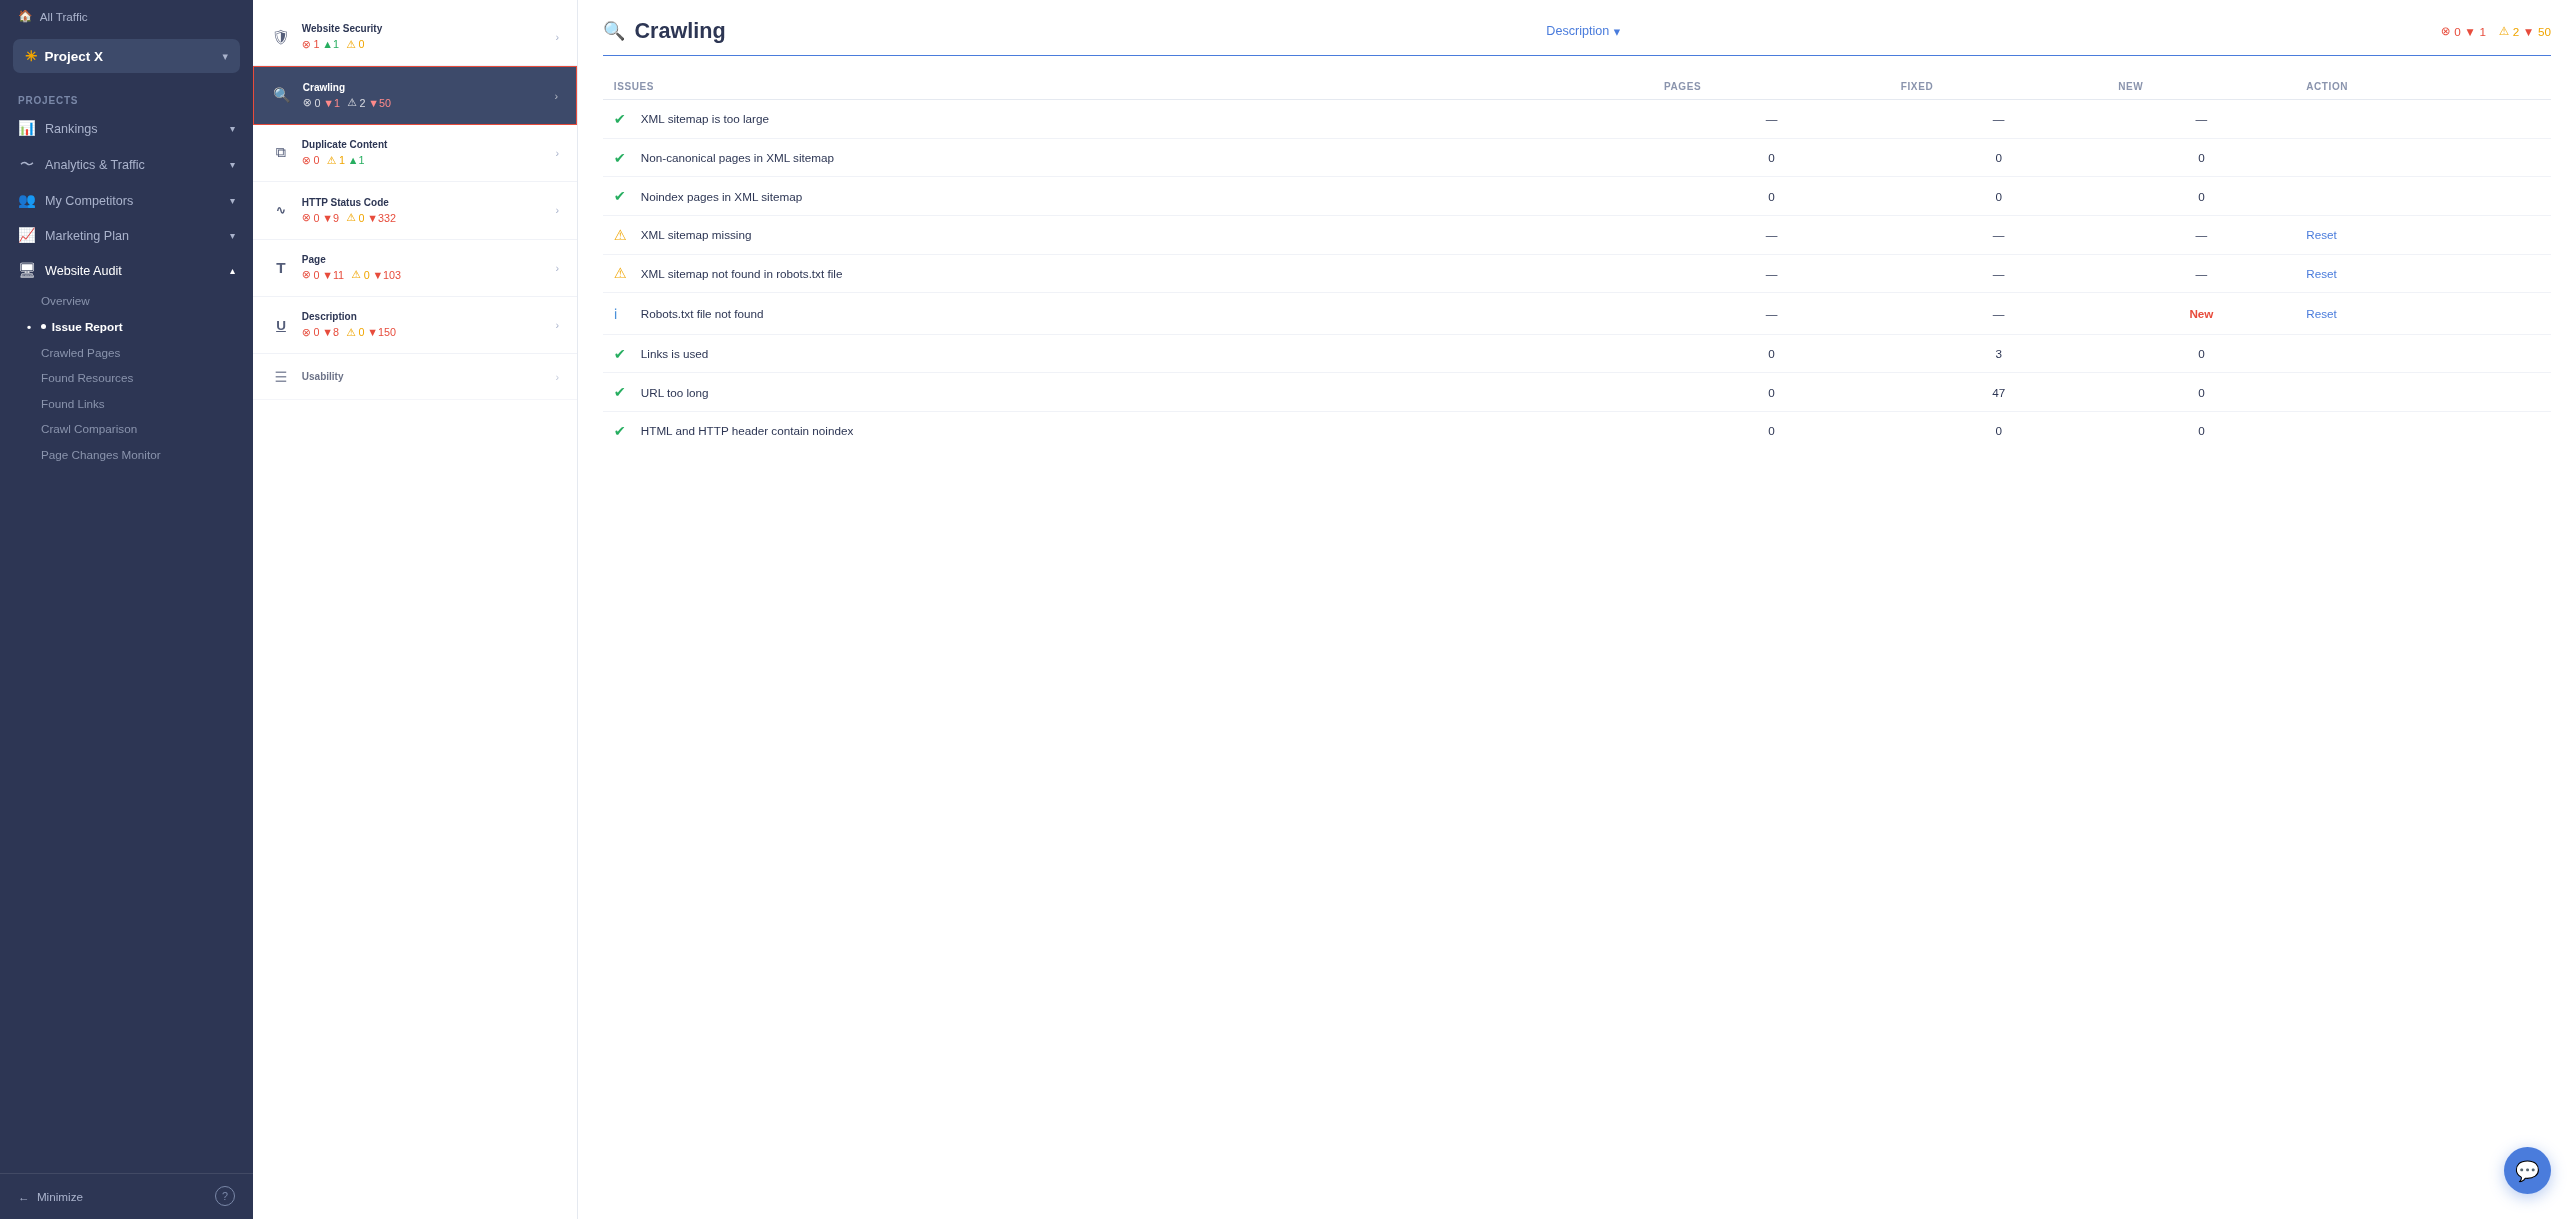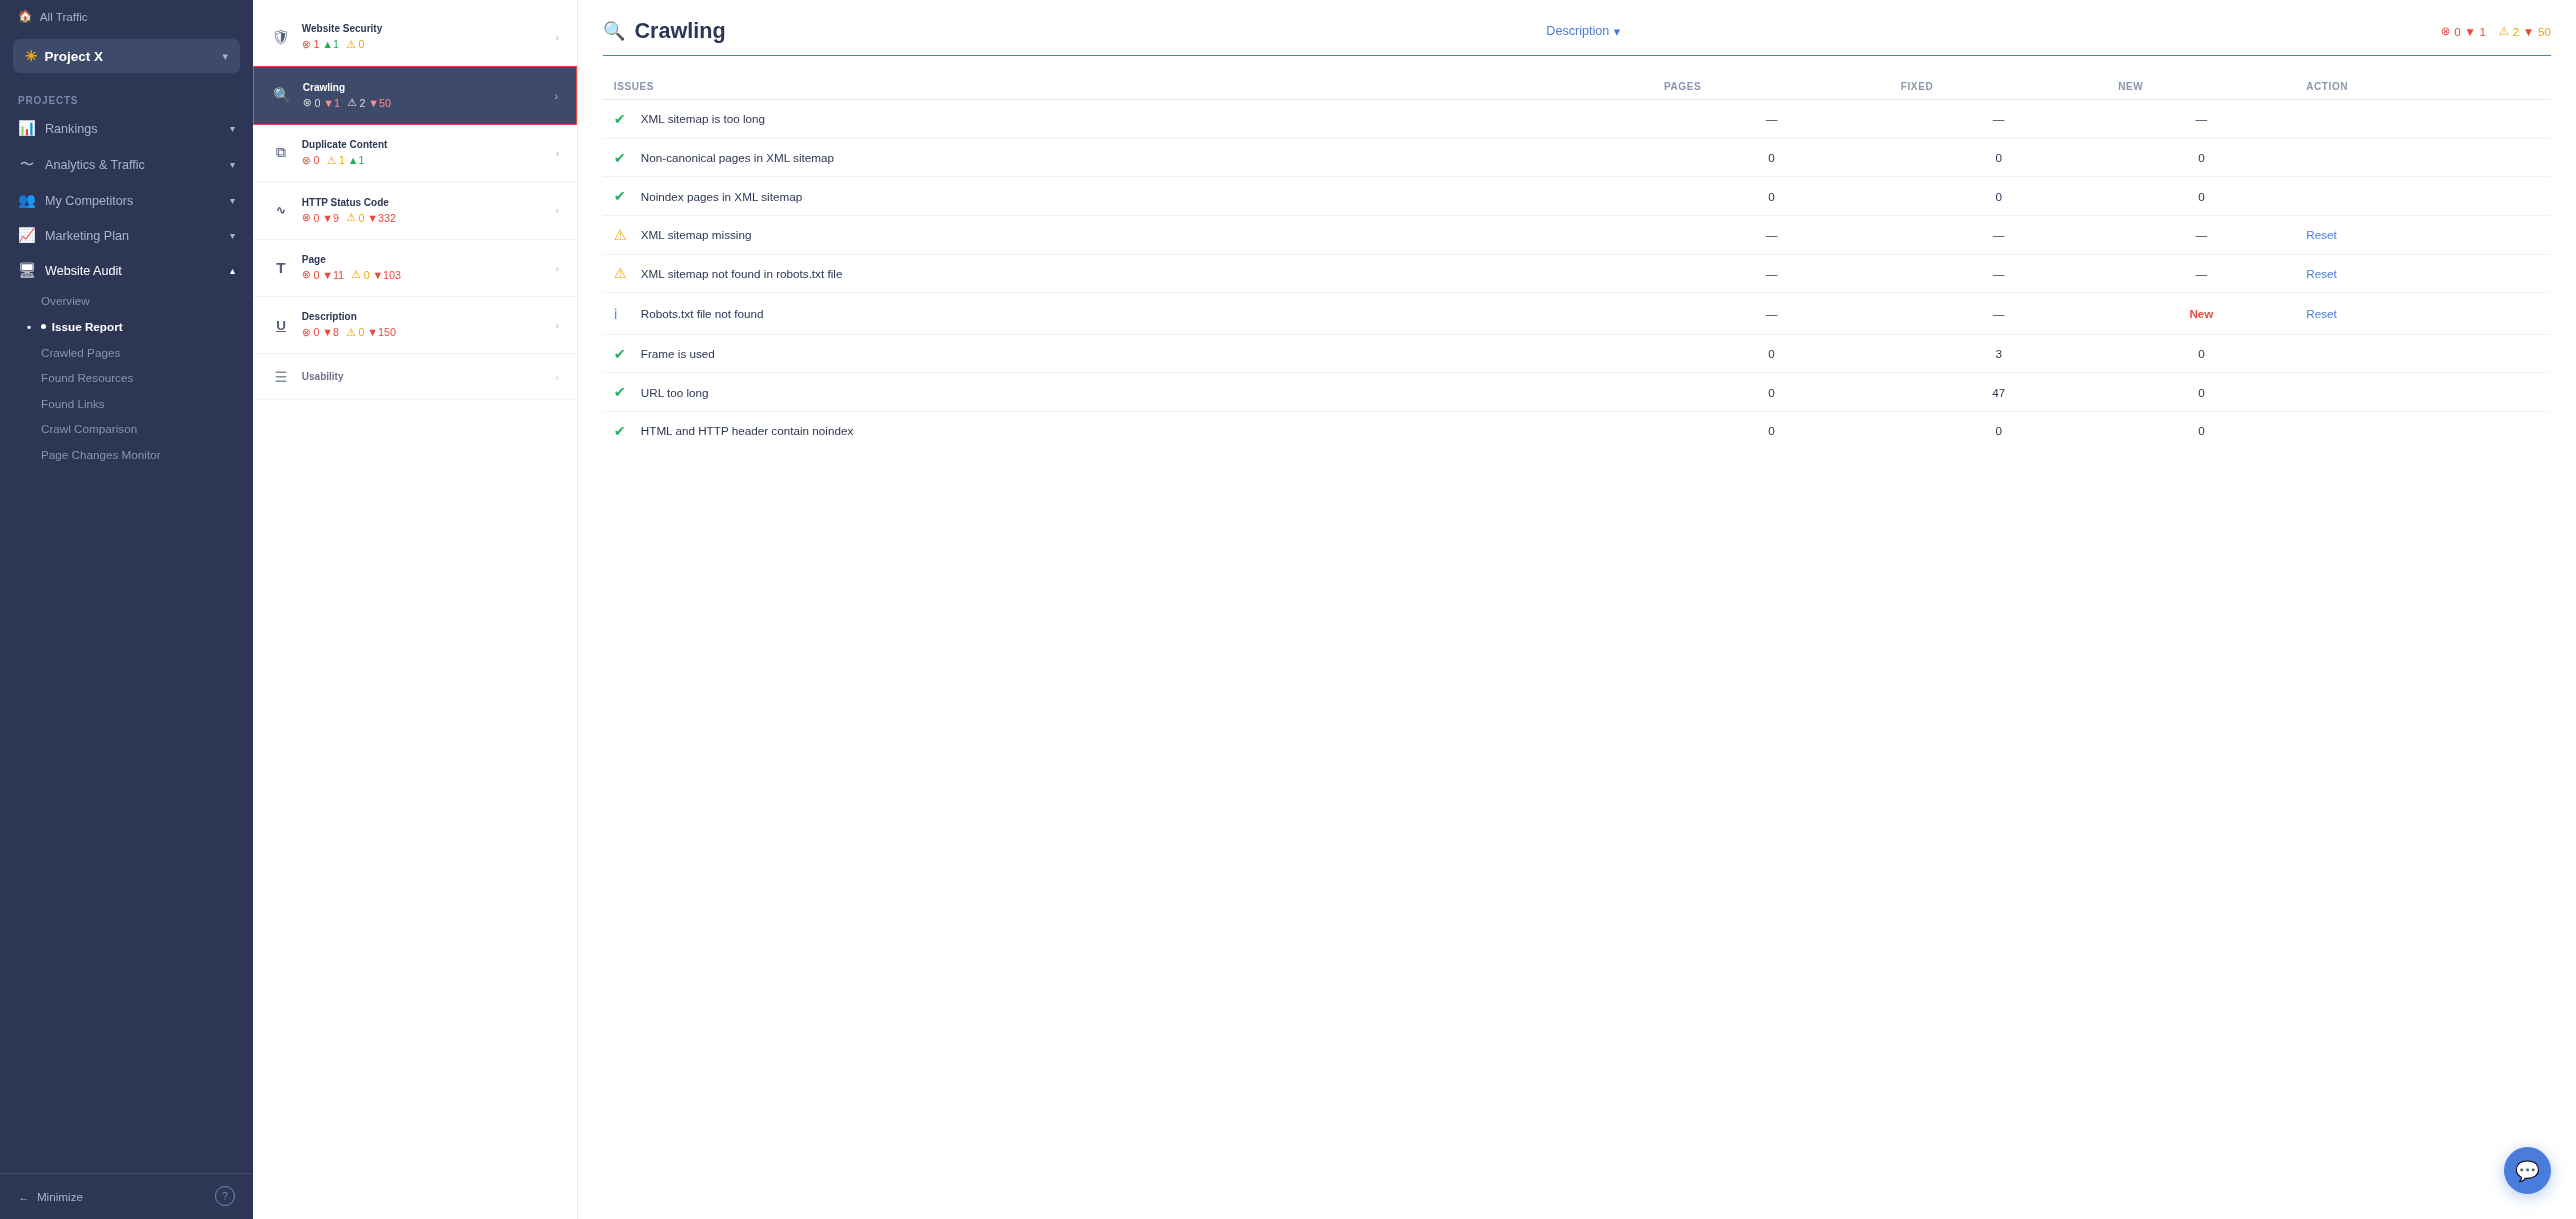--- a/index.html
+++ b/index.html
@@ -493,21 +493,21 @@
             <th>FIXED</th>
             <th>NEW</th>
             <th>ACTION</th>
           </tr>
         </thead>
         <tbody id="issues-tbody">
         <tr>
     <td>
       <div class="issue-name-cell">
         <span class="issue-status-icon icon-check">✔</span>
-        <span>XML sitemap is too long</span>
+        <span>XML sitemap is too large</span>
       </div>
     </td>
     <td class="dash-cell">—</td>
     <td class="dash-cell">—</td>
     <td class="dash-cell">—</td>
     <td></td>
   </tr>
             <tr>
     <td>
       <div class="issue-name-cell">
@@ -565,21 +565,21 @@
     </td>
     <td class="dash-cell">—</td>
     <td class="dash-cell">—</td>
     <td class="num-cell"><span class="new-badge">New</span></td>
     <td><span class="action-reset">Reset</span></td>
   </tr>
             <tr>
     <td>
       <div class="issue-name-cell">
         <span class="issue-status-icon icon-check">✔</span>
-        <span>Frame is used</span>
+        <span>Links is used</span>
       </div>
     </td>
     <td class="num-cell">0</td>
     <td class="num-cell">3</td>
     <td class="num-cell">0</td>
     <td></td>
   </tr>
             <tr>
     <td>
       <div class="issue-name-cell">

